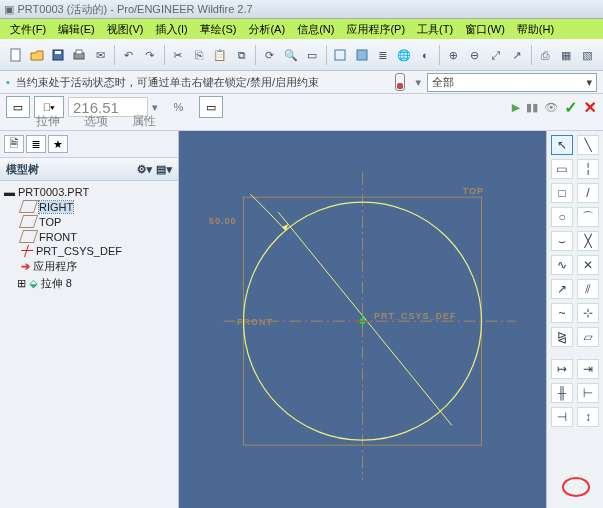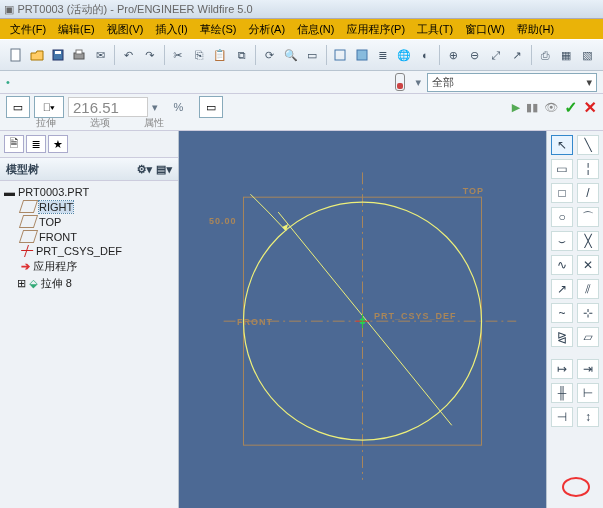--- a/index.html
+++ b/index.html
@@ -1,31 +1,31 @@
 <!DOCTYPE html>
 <html><head>
 <meta charset="utf-8">
 <style>
 html,body{margin:0;padding:0;font-family:"Microsoft YaHei",Tahoma,sans-serif;font-size:11px;background:#d6e4f0;overflow:hidden}
 .title-bar{height:18px;background:linear-gradient(#e8f0f8,#d0dce8);display:flex;align-items:center;padding:0 4px;color:#666;font-size:11px;border-bottom:1px solid #aab}
-.menu-bar{height:20px;display:flex;align-items:center;gap:0;padding:0 4px;background:#eab308}
+.menu-bar{height:20px;display:flex;align-items:center;gap:0;padding:0 4px;background:#bef264}
 .menu-bar span{padding:2px 6px;cursor:default}
 .toolbar{height:30px;background:linear-gradient(#f4f8fc,#e0e8f0);border-top:1px solid #fff;border-bottom:1px solid #b8c4d0;display:flex;align-items:center;padding:0 6px;gap:2px}
 .tb-btn{width:22px;height:22px;display:flex;align-items:center;justify-content:center;border:1px solid transparent;border-radius:2px;color:#456}
 .tb-sep{width:1px;height:20px;background:#b8c4d0;margin:0 2px}
 .info-bar{height:22px;background:#f0f4f8;border-bottom:1px solid #ccd;display:flex;align-items:center;padding:0 6px;gap:6px;color:#444}
 .info-bar .bullet{color:#3a8}
 .thermo{width:8px;height:16px;border:1px solid #888;border-radius:3px;margin-left:auto;margin-right:4px;position:relative}
 .thermo::after{content:"";position:absolute;bottom:1px;left:1px;right:1px;height:6px;background:#c44;border-radius:2px}
 .combo{border:1px solid #8ab;background:#fff;padding:1px 4px;width:160px;display:flex;justify-content:space-between;align-items:center}
 .ribbon{height:32px;background:#f0f4f8;display:flex;align-items:flex-start;padding:2px 6px;gap:4px;border-bottom:1px solid #ccd;position:relative}
 .ribbon .box{border:1px solid #8ab;background:#fff;width:22px;height:20px;display:flex;align-items:center;justify-content:center}
 .ribbon-dim{border:1px solid #ccc;background:#fff;width:70px;height:18px;padding:0 4px;display:flex;align-items:center;color:#888;font-size:15px}
 .ribbon-right{position:absolute;right:6px;top:4px;display:flex;gap:6px;align-items:center}
-.ribbon-labels{position:absolute;left:36px;bottom:0;font-size:10px;color:#888;display:flex;gap:34px}
+.ribbon-labels{position:absolute;left:36px;bottom:0;font-size:12px;color:#888;display:flex;gap:24px}
 .body{display:flex;height:420px}
 .left{width:178px;background:#eef2f6;border-right:1px solid #b8c4d0;display:flex;flex-direction:column}
 .left-tabs{height:22px;display:flex;align-items:center;gap:2px;padding:2px 4px;border-bottom:1px solid #ccd}
 .tab-ico{width:18px;height:16px;border:1px solid #aac;background:#fff;display:flex;align-items:center;justify-content:center}
 .tree-hdr{height:22px;background:linear-gradient(#f4f8fc,#dde6ee);border-bottom:1px solid #ccd;display:flex;align-items:center;padding:0 6px;justify-content:space-between;font-weight:bold;color:#345}
 .tree{padding:4px 2px;flex:1;overflow:auto}
 .tree-row{display:flex;align-items:center;gap:3px;padding:1px 2px;color:#222}
 .tree-row.sel .lab{background:#cde;outline:1px dotted #58a}
 .tree-ind{display:inline-block}
 .glyph{width:13px;height:11px;border:1px solid #a86;transform:skewX(-18deg);display:inline-block}
@@ -43,21 +43,21 @@
 .rt-btn.blue{border-color:#38c;background:#e8f4ff}
 .rt-btn.sep{border:none;background:none;height:4px}
 .check-mark{position:absolute;right:12px;bottom:10px;width:30px;height:22px}
 svg{display:block}
 </style>
 </head>
 <body>
 
 <div class="title-bar">
   <span class="ico">▣</span>&nbsp;
-  <span>PRT0003 (活动的) - Pro/ENGINEER Wildfire 5.0</span>
+  <span>PRT0003 (活动的) - Pro/ENGINEER Wildfire 2.7</span>
 </div>
 
 <div class="menu-bar">
   <span>文件(F)</span>
   <span>编辑(E)</span>
   <span>视图(V)</span>
   <span>插入(I)</span>
   <span>草绘(S)</span>
   <span>分析(A)</span>
   <span>信息(N)</span>
@@ -123,20 +123,21 @@
   <div class="tb-btn">⤢</div>
   <div class="tb-btn">↗</div>
   <div class="tb-sep"></div>
   <div class="tb-btn">⎙</div>
   <div class="tb-btn">▦</div>
   <div class="tb-btn">▧</div>
 </div>
 
 <div class="info-bar">
   <span class="bullet">•</span>
+  <span>当约束处于活动状态时，可通过单击右键在锁定/禁用/启用约束</span>
   <div class="thermo"></div>
   <span style="color:#678">▾</span>
   <div class="combo">
     <span>全部</span>
     <span>▾</span>
   </div>
 </div>
 
 <div class="ribbon">
   <div style="display:flex;align-items:center;gap:4px">

